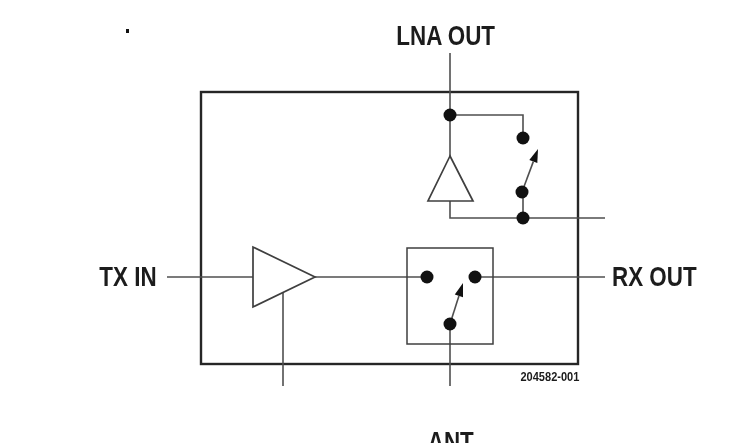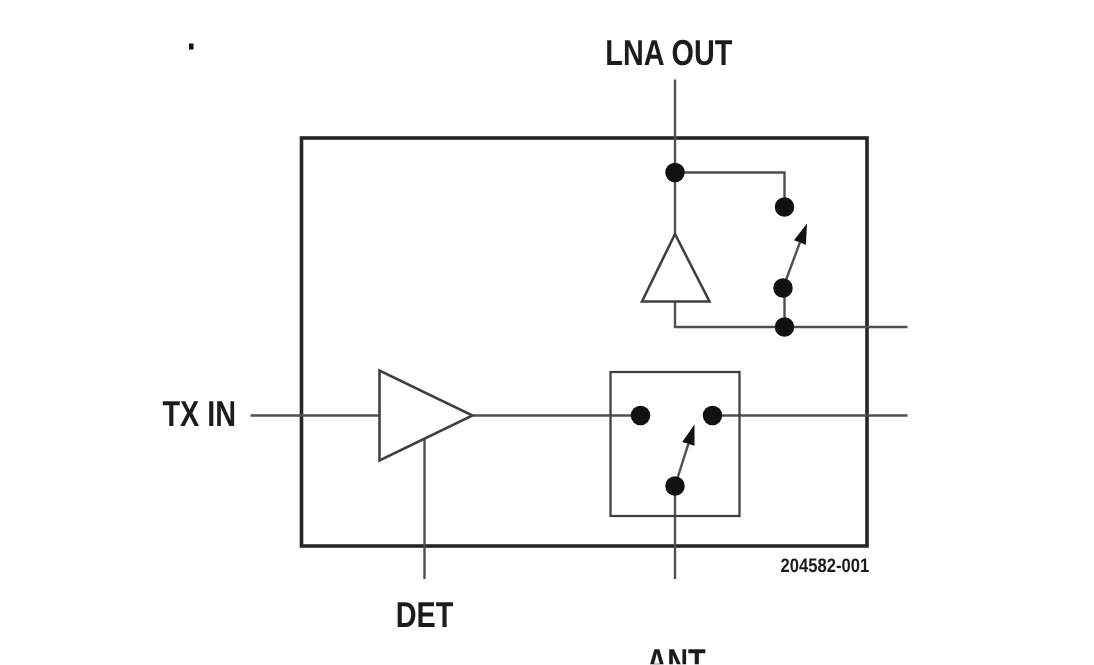--- a/index.html
+++ b/index.html
@@ -13,21 +13,21 @@
     background:var(--background);
   }
   svg{position:absolute;left:0;top:0;}
   .wire{stroke:var(--line);stroke-width:1.6;fill:none;}
   .border{stroke:var(--box-border);stroke-width:2.4;fill:none;}
   .part{stroke:#3f3f3f;stroke-width:1.7;fill:#ffffff;}
   .dot{fill:var(--dot);stroke:none;}
   .arrowhead{fill:var(--dot);stroke:none;}
   .stray{fill:var(--dot);}
   .lbl{
-    position:absolute;color:var(--text);font-weight:700;font-size:24px;
+    position:absolute;color:var(--text);font-weight:700;font-size:28px;
     line-height:24px;white-space:nowrap;
   }
   .lbl > span{display:inline-block;transform:scaleX(0.8);}
   .lbl.center{width:120px;display:flex;justify-content:center;}
   .lbl.center > span{transform-origin:center center;}
   .lbl.left > span{transform-origin:left center;}
   .lbl.right{text-decoration:underline;}
   .lbl.right > span{transform-origin:right center;}
   .fig{
     position:absolute;color:var(--text);font-weight:600;font-size:13px;
@@ -83,28 +83,28 @@
     <circle class="dot" cx="427" cy="277" r="6.5"></circle>
     <circle class="dot" cx="475" cy="277" r="6.5"></circle>
     <circle class="dot" cx="450" cy="324" r="6.5"></circle>
   </svg>
 
   <div class="lbl center" style="left:386px;top:24px;">
     <span>LNA OUT</span>
   </div>
 
 
+  <div class="lbl left" style="left:612px;top:265px;">
+    <span>RX OUT</span>
+  </div>
 
   <div class="lbl right" style="right:572px;top:265px;">
     <span>TX IN</span>
   </div>
 
-  <div class="lbl center" style="left:223px;top:399px;">
-    <span>DET</span>
-  </div>
 
   <div class="lbl center" style="left:391px;top:399px;margin-top:31px;">
     <span>ANT</span>
   </div>
 
   <div class="fig" style="right:150px;top:370px;">
     <span>204582-001</span>
   </div>
 
 </div>

